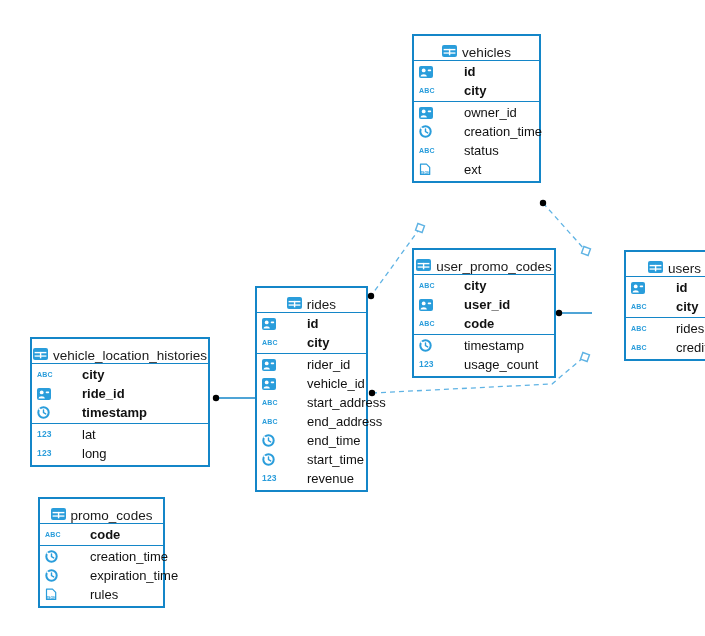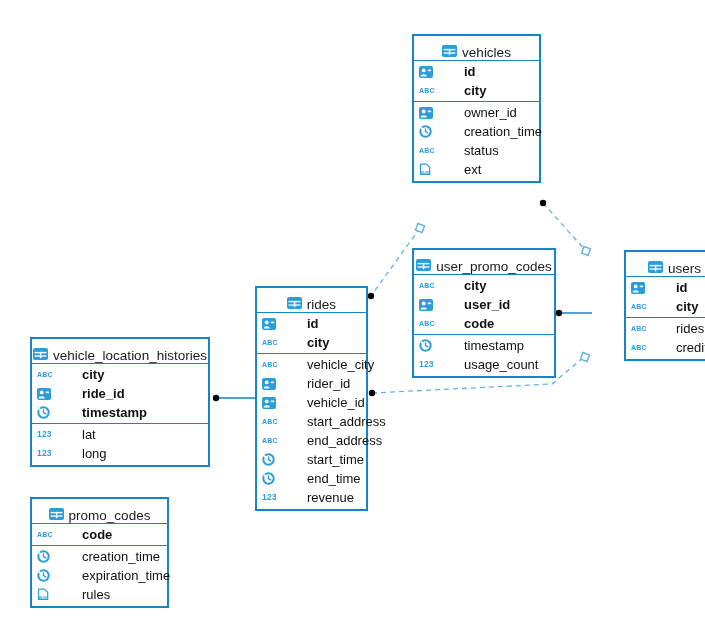--- a/index.html
+++ b/index.html
@@ -233,26 +233,20 @@
       </div>
       <div class="row pk">
         <span class="cicon">
           <span class="abc">ABC</span>
         </span>
         <span class="clabel">city</span>
       </div>
       <div class="sep"></div>
       <div class="row">
         <span class="cicon">
-          <span class="abc">ABC</span>
-        </span>
-        <span class="clabel">vehicle_city</span>
-      </div>
-      <div class="row">
-        <span class="cicon">
           <svg width="14" height="12" viewBox="0 0 14 12">
             <rect width="14" height="12" rx="2" fill="var(--icon)"></rect>
             <circle cx="4.7" cy="4.4" r="1.9" fill="#fff"></circle>
             <path d="M1.6 10.4 C1.6 7.6 7.8 7.6 7.8 10.4 Z" fill="#fff"></path>
             <rect x="8.7" y="3.5" width="3.5" height="1.7" rx="0.85" fill="#fff"></rect>
           </svg>
         </span>
         <span class="clabel">rider_id</span>
       </div>
       <div class="row">
@@ -279,34 +273,34 @@
         <span class="clabel">end_address</span>
       </div>
       <div class="row">
         <span class="cicon">
           <svg width="13" height="13" viewBox="0 0 13 13">
             <circle cx="6.5" cy="6.5" r="5.2" fill="none" stroke="var(--icon)" stroke-width="2"></circle>
             <path d="M6.5 3.9 L6.5 6.7 L8.7 7.9" fill="none" stroke="var(--icon)" stroke-width="1.4" stroke-linecap="round"></path>
             <path d="M1.9 2.6 L3.8 4.4" stroke="#fff" stroke-width="1.8"></path>
           </svg>
         </span>
+        <span class="clabel">end_time</span>
+      </div>
+      <div class="row">
+        <span class="cicon">
+          <svg width="13" height="13" viewBox="0 0 13 13">
+            <circle cx="6.5" cy="6.5" r="5.2" fill="none" stroke="var(--icon)" stroke-width="2"></circle>
+            <path d="M6.5 3.9 L6.5 6.7 L8.7 7.9" fill="none" stroke="var(--icon)" stroke-width="1.4" stroke-linecap="round"></path>
+            <path d="M1.9 2.6 L3.8 4.4" stroke="#fff" stroke-width="1.8"></path>
+          </svg>
+        </span>
         <span class="clabel">start_time</span>
       </div>
       <div class="row">
         <span class="cicon">
-          <svg width="13" height="13" viewBox="0 0 13 13">
-            <circle cx="6.5" cy="6.5" r="5.2" fill="none" stroke="var(--icon)" stroke-width="2"></circle>
-            <path d="M6.5 3.9 L6.5 6.7 L8.7 7.9" fill="none" stroke="var(--icon)" stroke-width="1.4" stroke-linecap="round"></path>
-            <path d="M1.9 2.6 L3.8 4.4" stroke="#fff" stroke-width="1.8"></path>
-          </svg>
-        </span>
-        <span class="clabel">end_time</span>
-      </div>
-      <div class="row">
-        <span class="cicon">
           <span class="abc num">123</span>
         </span>
         <span class="clabel">revenue</span>
       </div>
     </div>
 </div>
 
 <div class="table" style="left:30px;top:337px;width:180px">
   <div class="thead">
     <span class="ticon"><svg width="15" height="12" viewBox="0 0 15 12">
@@ -354,21 +348,21 @@
       </div>
       <div class="row">
         <span class="cicon">
           <span class="abc num">123</span>
         </span>
         <span class="clabel">long</span>
       </div>
     </div>
 </div>
 
-<div class="table" style="left:30px;top:497px;width:139px">
+<div class="table" style="left:38px;top:497px;width:127px">
   <div class="thead">
     <span class="ticon"><svg width="15" height="12" viewBox="0 0 15 12">
           <rect width="15" height="12" rx="2" fill="var(--icon)"></rect>
           <rect x="1.6" y="3.9" width="11.8" height="1.4" fill="#fff"></rect>
           <rect x="1.6" y="7.4" width="11.8" height="1.3" fill="#fff"></rect>
           <rect x="6.9" y="3.9" width="1.4" height="6.4" fill="#fff"></rect>
         </svg></span>
     <span class="tname">promo_codes</span>
   </div>
   <div class="tbody">

